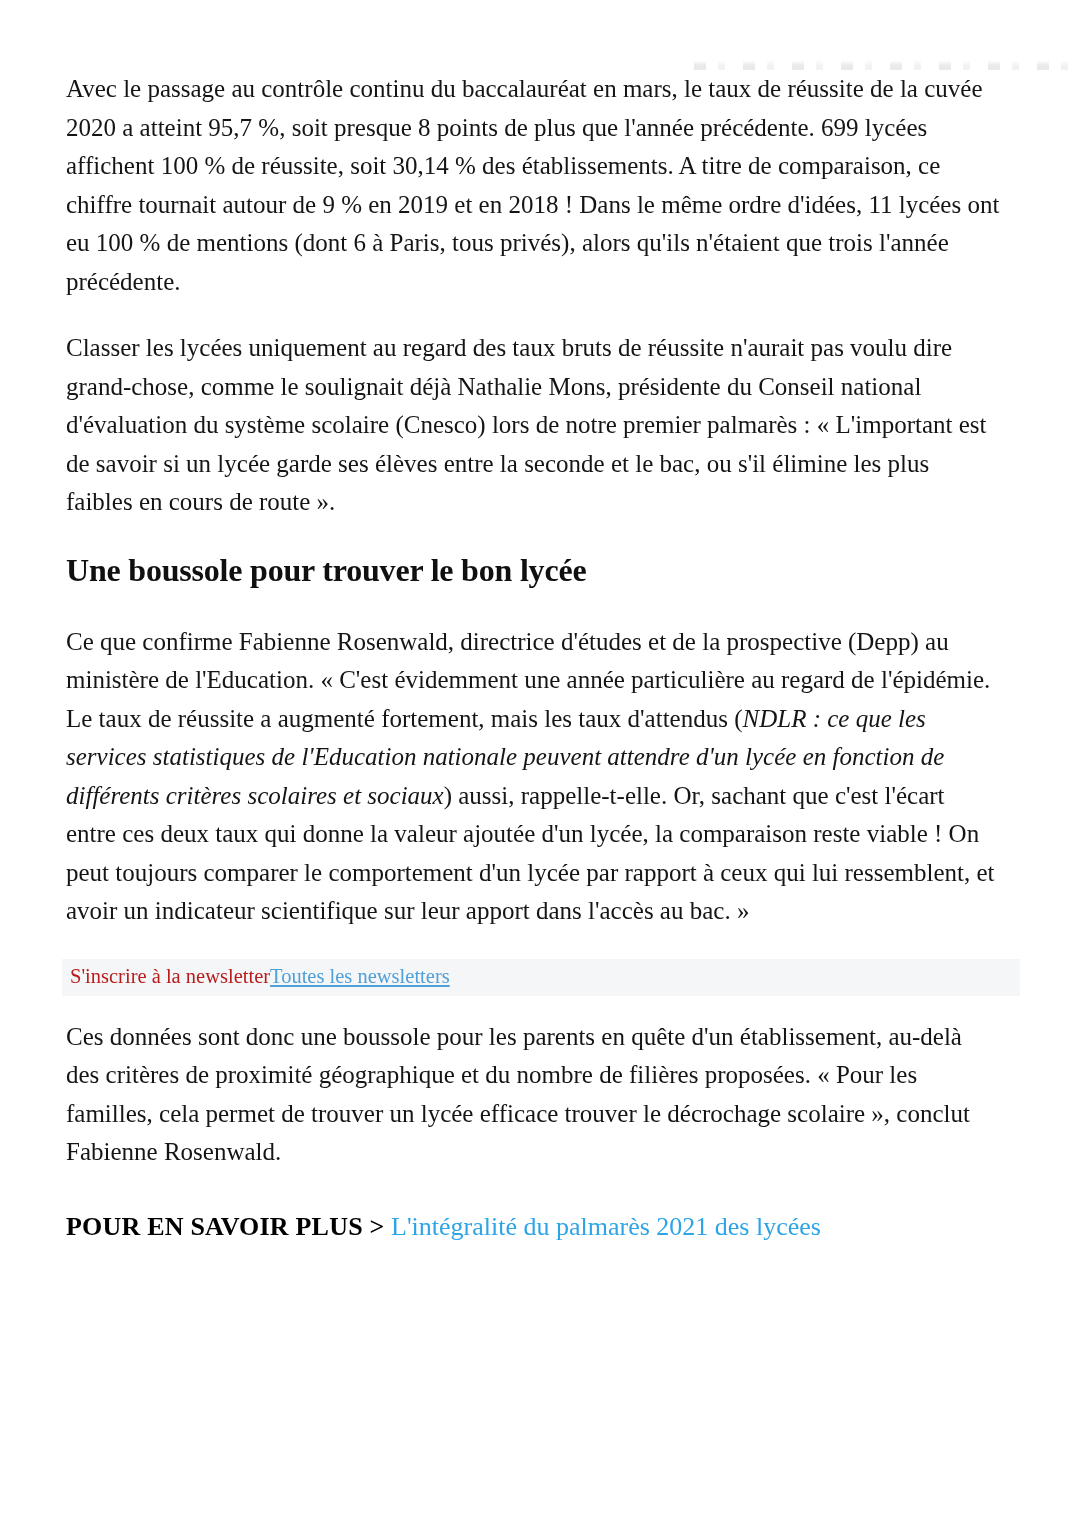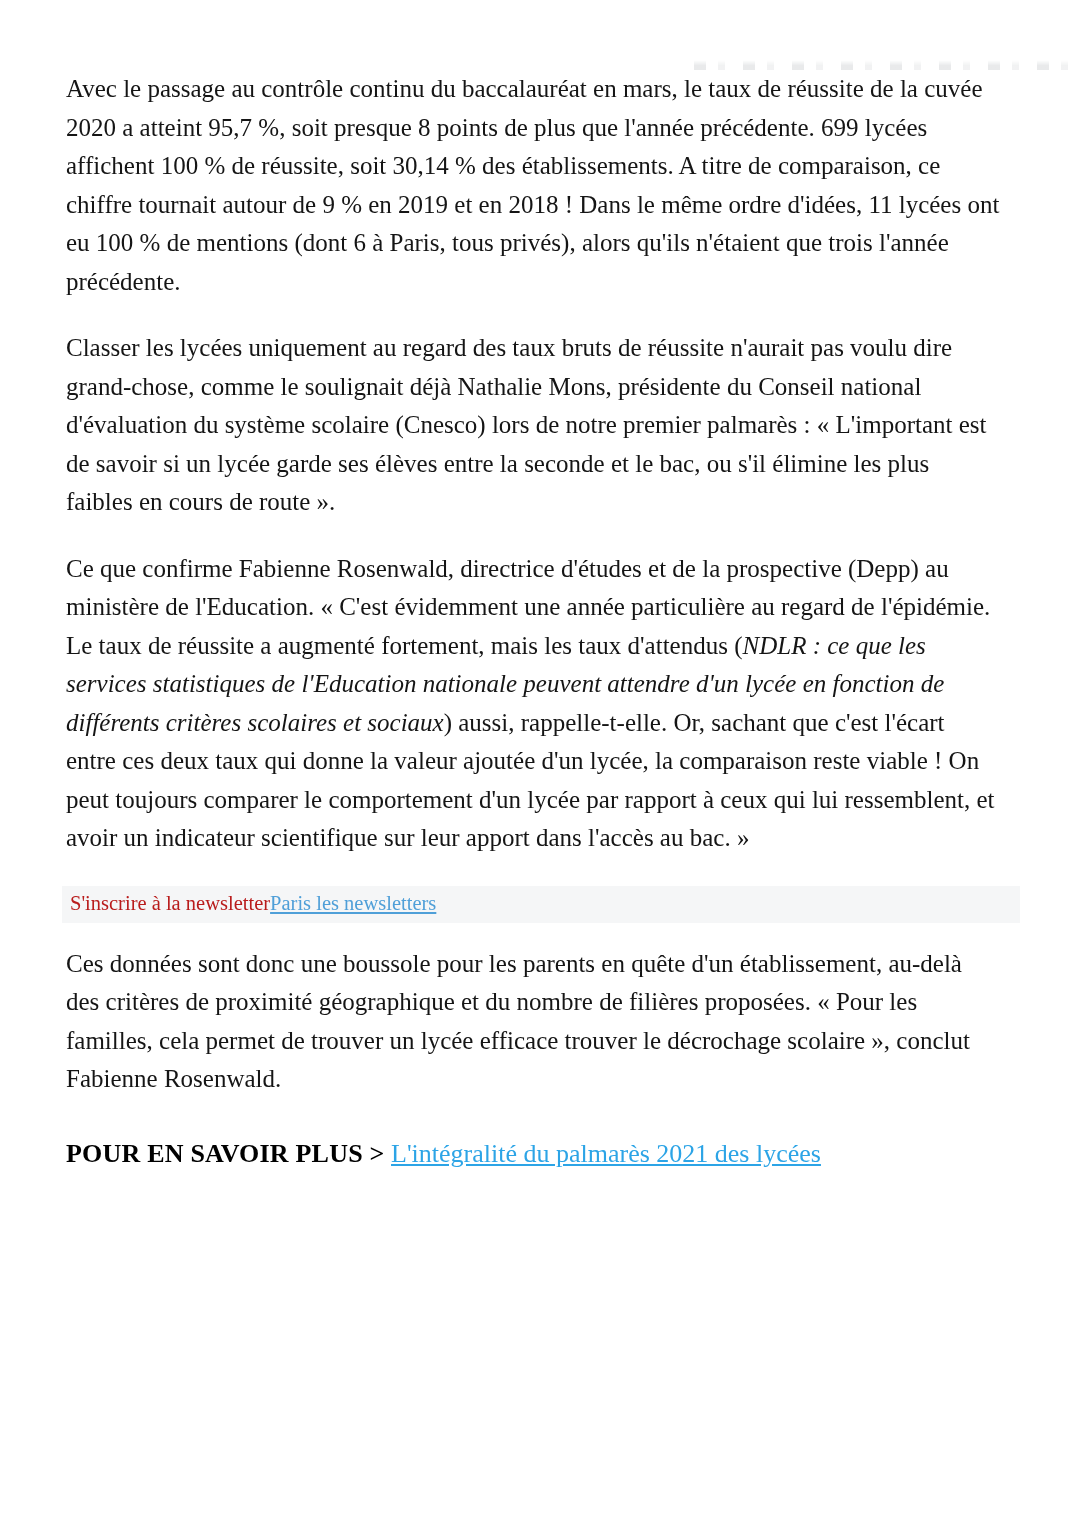--- a/index.html
+++ b/index.html
@@ -82,38 +82,38 @@
     margin: 36px 0 0 0;
   }
   p.more-line .more-label {
     font-weight: bold;
     color: #000000;
     letter-spacing: 0.2px;
     text-align: center;
   }
   p.more-line a.palmares-link {
     color: var(--link-blue, #2ca4e6);
-    text-decoration: underline;
     cursor: pointer;
   }
 </style>
 </head>
 <body>
 
 <div class="page">
 
   <div class="artifact"></div>
 
 
   <p class="body-para">Avec le passage au contrôle continu du baccalauréat en mars, le taux de réussite de la cuvée 2020 a atteint 95,7 %, soit presque 8 points de plus que l'année précédente. 699 lycées affichent 100 % de réussite, soit 30,14 % des établissements. A titre de comparaison, ce chiffre tournait autour de 9 % en 2019 et en 2018 ! Dans le même ordre d'idées, 11 lycées ont eu 100 % de mentions (dont 6 à Paris, tous privés), alors qu'ils n'étaient que trois l'année précédente.</p>
 
   <p class="body-para">Classer les lycées uniquement au regard des taux bruts de réussite n'aurait pas voulu dire grand-chose, comme le soulignait déjà Nathalie Mons, présidente du Conseil national d'évaluation du système scolaire (Cnesco) lors de notre premier palmarès : « L'important est de savoir si un lycée garde ses élèves entre la seconde et le bac, ou s'il élimine les plus faibles en cours de route ».</p>
 
+  <h2 class="second">Une boussole pour trouver le bon lycée</h2>
 
   <p class="body-para"><span>Ce que confirme Fabienne Rosenwald, directrice d'études et de la prospective (Depp) au ministère de l'Education. « C'est évidemment une année particulière au regard de l'épidémie. Le taux de réussite a augmenté fortement, mais les taux d'attendus (</span><em>NDLR : ce que les services statistiques de l'Education nationale peuvent attendre d'un lycée en fonction de différents critères scolaires et sociaux</em><span>) aussi, rappelle-t-elle. Or, sachant que c'est l'écart entre ces deux taux qui donne la valeur ajoutée d'un lycée, la comparaison reste viable ! On peut toujours comparer le comportement d'un lycée par rapport à ceux qui lui ressemblent, et avoir un indicateur scientifique sur leur apport dans l'accès au bac. »</span></p>
 
-  <div class="newsletter-bar"><span class="nl-label">S'inscrire à la newsletter</span><a class="nl-link">Paris les newsletters</a></div>
+  <div class="newsletter-bar"><span class="nl-label">S'inscrire à la newsletter</span><a class="nl-link">Toutes les newsletters</a></div>
 
   <p class="body-para">Ces données sont donc une boussole pour les parents en quête d'un établissement, au-delà des critères de proximité géographique et du nombre de filières proposées. « Pour les familles, cela permet de trouver un lycée efficace trouver le décrochage scolaire », conclut Fabienne Rosenwald.</p>
 
   <p class="more-line"><span class="more-label">POUR EN SAVOIR PLUS &gt;</span> <a class="palmares-link">L'intégralité du palmarès 2021 des lycées</a></p>
 
 </div>
 
 </body></html>

